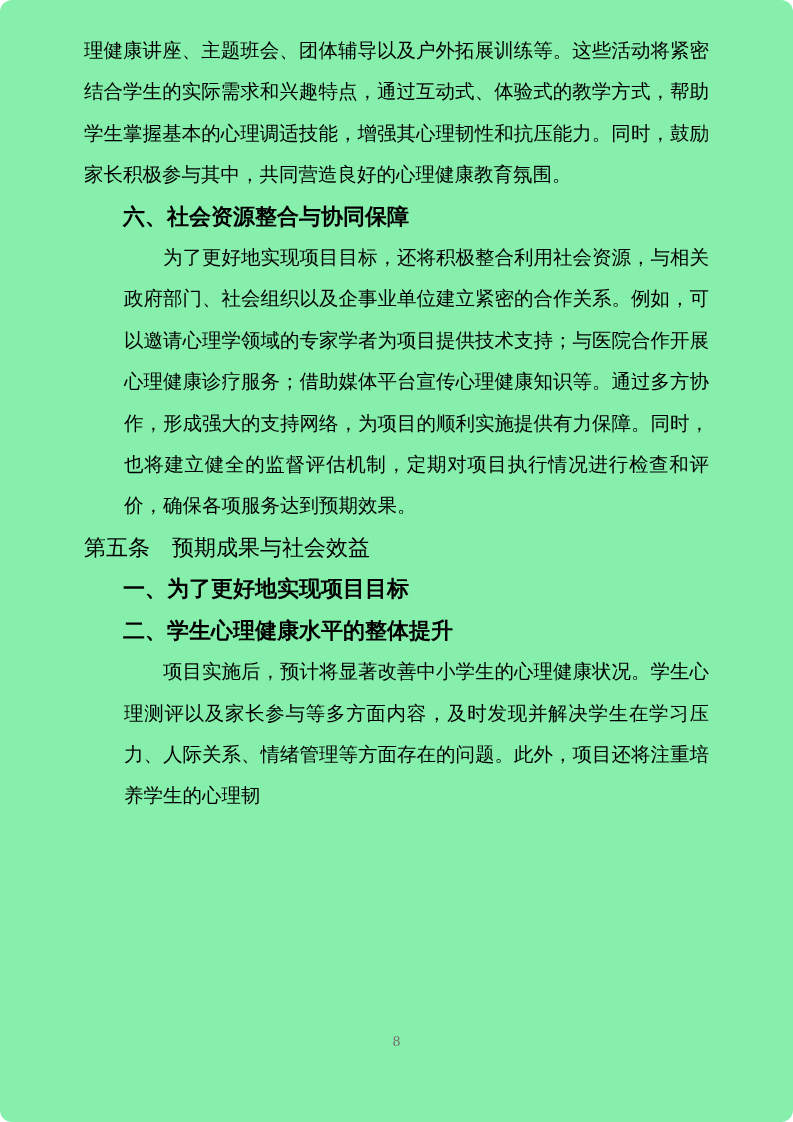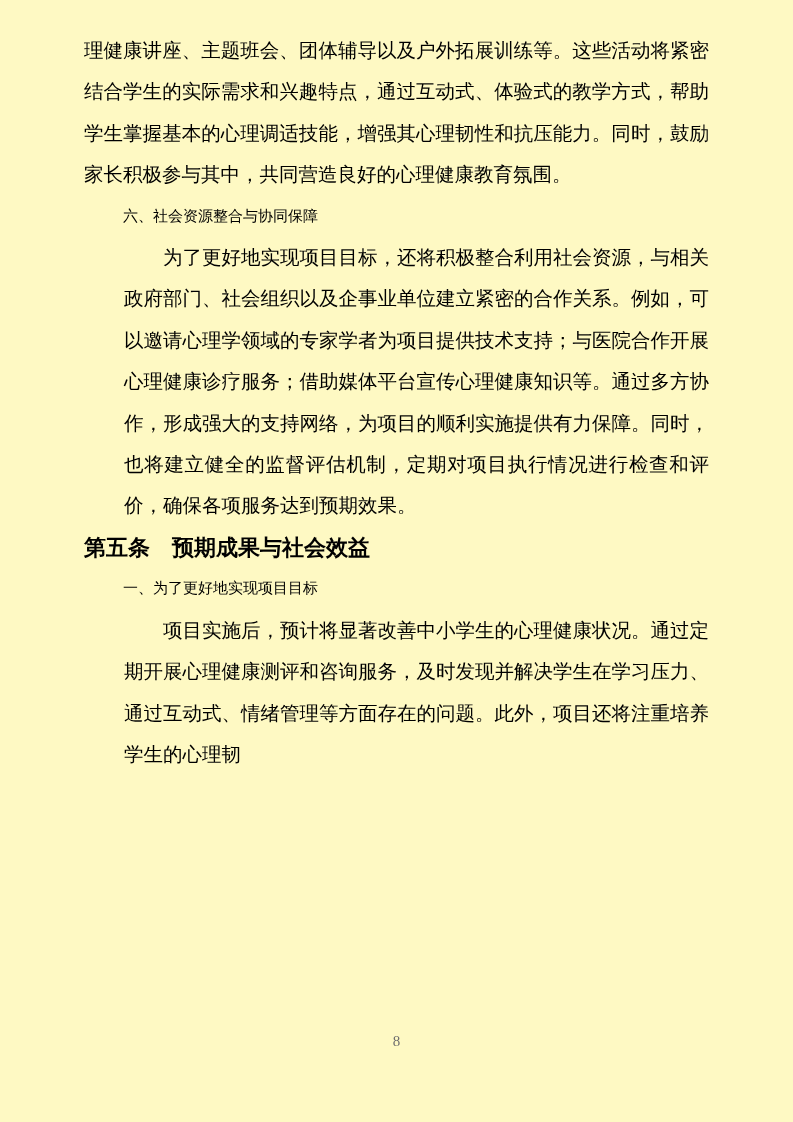--- a/index.html
+++ b/index.html
@@ -4,24 +4,25 @@
 <style>
   html, body {
     margin: 0;
     padding: 0;
     background: #ffffff;
   }
   .page {
     position: relative;
     width: 793px;
     height: 1122px;
-    background: #fef9c3;
+    background: #86efac;
     overflow: hidden;
     font-family: "Liberation Serif", "DejaVu Serif", serif;
     color: #000000;
+    border-radius: 12px;
   }
   .content {
     position: absolute;
     left: 84px;
     top: 30px;
     width: 625px;
     font-size: 19.5px;
     line-height: 41.4px;
     text-align: justify;
     text-justify: inter-ideograph;
@@ -30,30 +31,30 @@
     margin: 0;
     padding: 0;
   }
   .para.indent {
     text-indent: 39px;
     margin-left: 40px;
   }
   .subheading {
     margin: 0;
     padding: 0;
-    font-size: 15px;
-    font-weight: normal;
+    font-size: 22px;
+    font-weight: bold;
     line-height: 41.4px;
     text-indent: 39px;
   }
   .article-heading {
     margin: 0;
     padding: 0;
     font-size: 22px;
-    font-weight: bold;
+    font-weight: normal;
     line-height: 41.4px;
     text-indent: 0;
     text-align: left;
   }
   .pagenum {
     position: absolute;
     left: 0;
     right: 0;
     top: 1031px;
     text-align: center;
@@ -65,17 +66,18 @@
 </head>
 <body>
 
 <div class="page">
   <div class="content">
     <p class="para">理健康讲座、主题班会、团体辅导以及户外拓展训练等。这些活动将紧密结合学生的实际需求和兴趣特点，通过互动式、体验式的教学方式，帮助学生掌握基本的心理调适技能，增强其心理韧性和抗压能力。同时，鼓励家长积极参与其中，共同营造良好的心理健康教育氛围。</p>
     <h3 class="subheading">六、社会资源整合与协同保障</h3>
     <p class="para indent">为了更好地实现项目目标，还将积极整合利用社会资源，与相关政府部门、社会组织以及企事业单位建立紧密的合作关系。例如，可以邀请心理学领域的专家学者为项目提供技术支持；与医院合作开展心理健康诊疗服务；借助媒体平台宣传心理健康知识等。通过多方协作，形成强大的支持网络，为项目的顺利实施提供有力保障。同时，也将建立健全的监督评估机制，定期对项目执行情况进行检查和评价，确保各项服务达到预期效果。</p>
     <h2 class="article-heading">第五条　预期成果与社会效益</h2>
     <h3 class="subheading">一、为了更好地实现项目目标</h3>
-    <p class="para indent">项目实施后，预计将显著改善中小学生的心理健康状况。通过定期开展心理健康测评和咨询服务，及时发现并解决学生在学习压力、通过互动式、情绪管理等方面存在的问题。此外，项目还将注重培养学生的心理韧</p>
+    <h3 class="subheading">二、学生心理健康水平的整体提升</h3>
+    <p class="para indent">项目实施后，预计将显著改善中小学生的心理健康状况。学生心理测评以及家长参与等多方面内容，及时发现并解决学生在学习压力、人际关系、情绪管理等方面存在的问题。此外，项目还将注重培养学生的心理韧</p>
   </div>
 
   <div class="pagenum">8</div>
 </div>
 
 </body></html>

